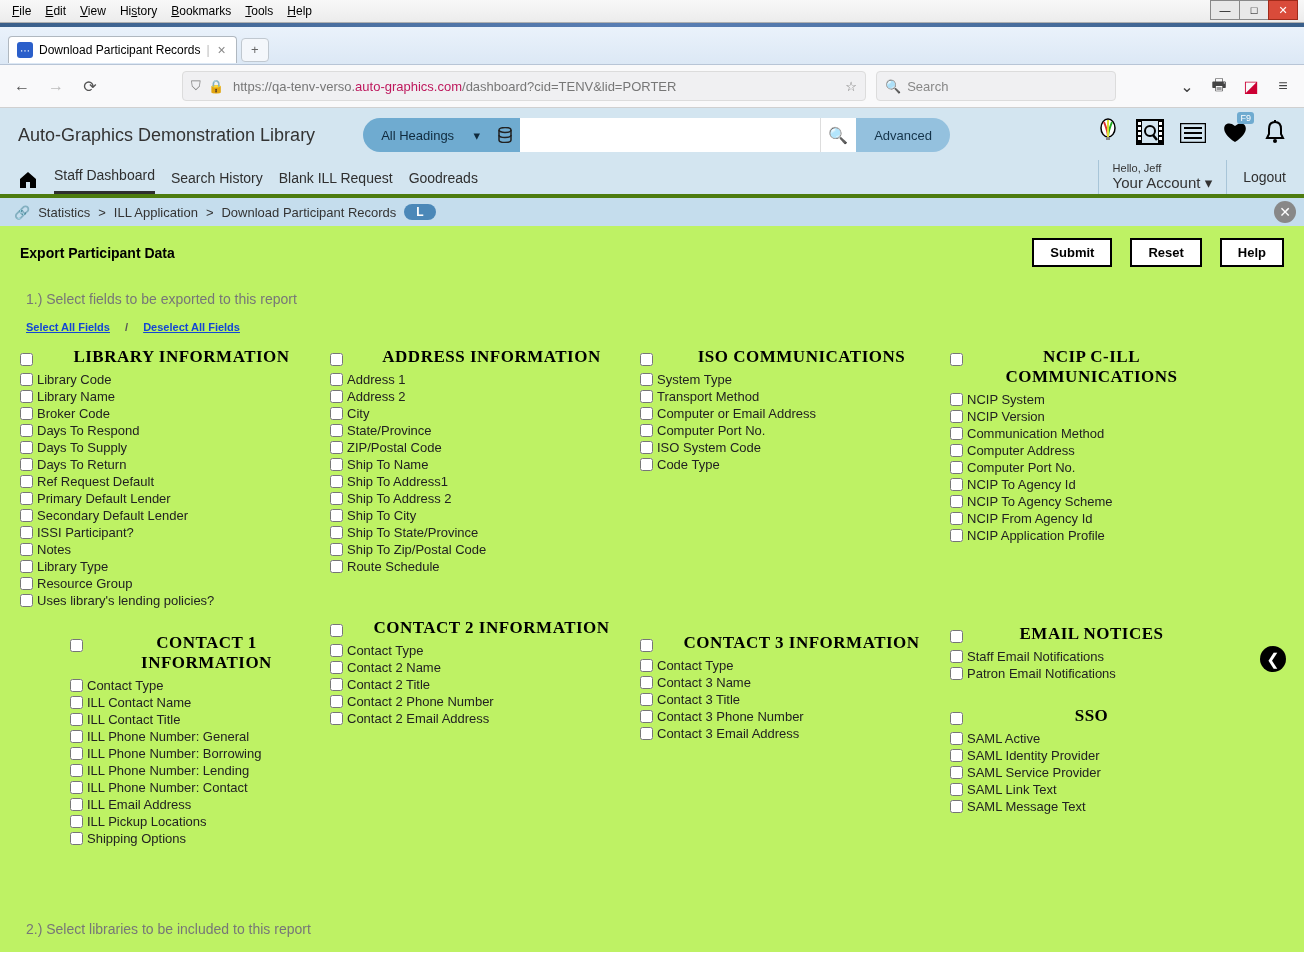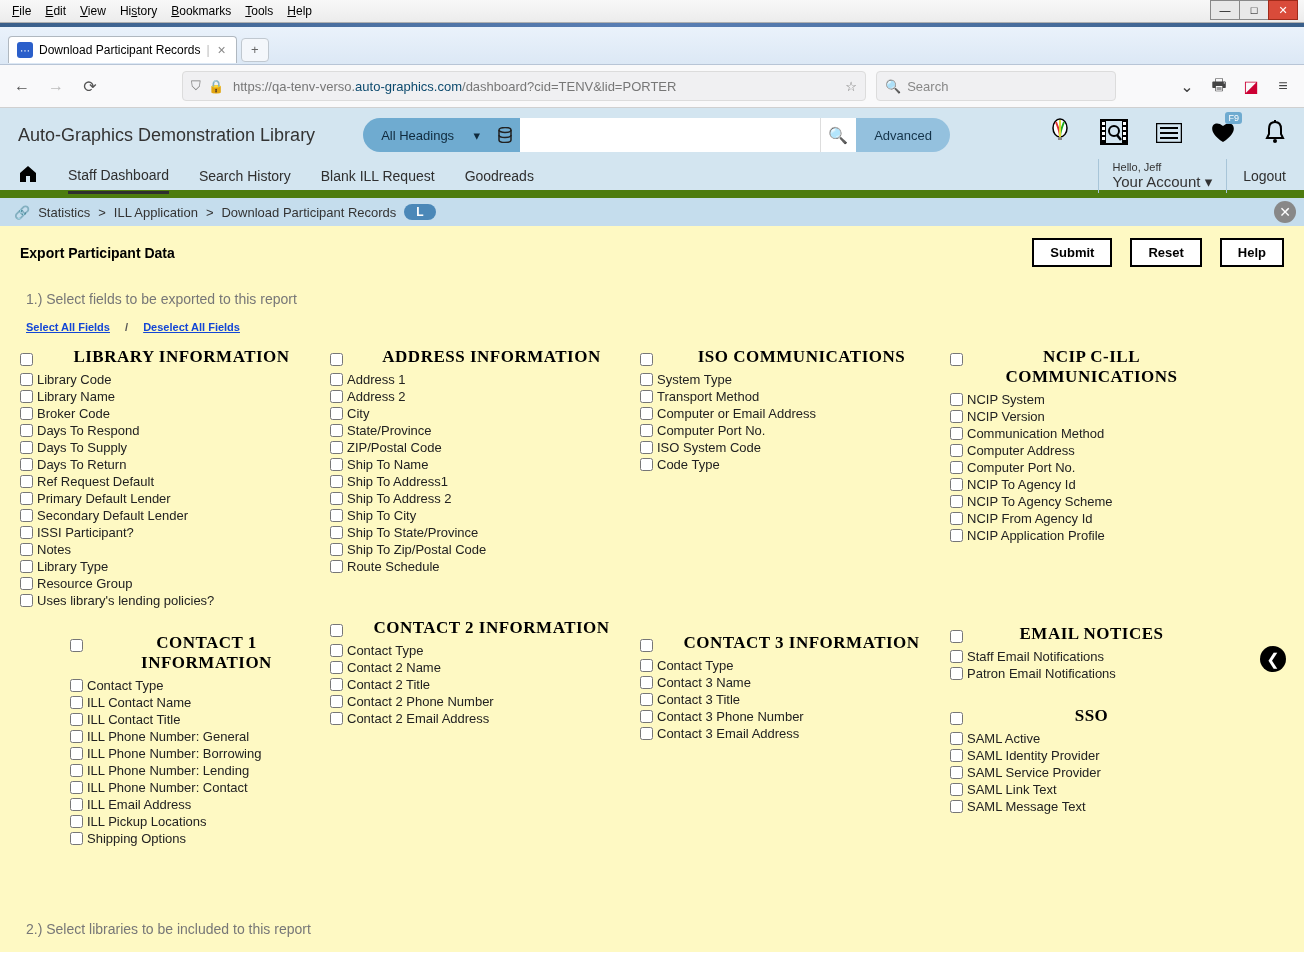--- a/index.html
+++ b/index.html
@@ -18,49 +18,49 @@
 .tabs-row { background: linear-gradient(#eaf2fb, #dce8f5); padding: 8px 8px 0 8px; display:flex; align-items:center; border-bottom:1px solid #b8c5d6; height:38px; }
 .tab { background: #fff; border: 1px solid #b0b8c0; border-bottom:none; border-radius: 4px 4px 0 0; padding: 5px 8px; display:flex; align-items:center; gap:6px; font-size:12px; margin-right:4px;}
 .tab-icon { width:16px; height:16px; background:#2b5fca; border-radius:3px; display:flex; align-items:center; justify-content:center; color:#fff; font-size:10px;}
 .tab-close { color:#888; font-size:14px; cursor:pointer; padding:0 2px;}
 .new-tab { width:28px; height:24px; border:1px solid #c0c8d0; border-radius:4px; display:flex; align-items:center; justify-content:center; color:#666; background:#f4f7fb; }
 
 .urlbar-row { background:#f9f9fa; padding:6px 10px; display:flex; align-items:center; gap:10px; border-bottom:1px solid #d0d0d0; }
 .nav-btn { width:24px; height:24px; display:flex; align-items:center; justify-content:center; color:#555; font-size:16px; }
 .url-box { flex:1; background:#f0f0f2; border:1px solid #dcdcdc; border-radius:4px; height:30px; display:flex; align-items:center; padding:0 8px; gap:8px; color:#777; font-size:13px;}
 .url-text { flex:1; white-space:nowrap; overflow:hidden; }
-.url-text .dark { color:#0c4a6e;text-align:right; }
+.url-text .dark { color:#be185d;text-align:right; }
 .search-box { width:240px; background:#f0f0f2; border:1px solid #dcdcdc; border-radius:4px; height:30px; display:flex; align-items:center; padding:0 8px; gap:6px; color:#888;}
 .toolbar-icon { width:22px; height:22px; display:flex; align-items:center; justify-content:center; color:#444; font-size:16px;}
 
 .app-header { background:#d3e5f0; padding:10px 18px; display:flex; align-items:center; gap:18px; }
 .library-title { font-size:18px; color:#333; }
 .search-select { background:#6fabd0; color:#0f2a3d; border-radius:18px 0 0 18px; padding:6px 40px 6px 18px; font-size:13px; position:relative; height:34px; display:flex; align-items:center;}
 .search-select::after { content:'▾'; position:absolute; right:14px; }
 .db-icon { margin-left:-4px; color:#333; height:34px; display:flex; align-items:center; padding:0 8px; background:#6fabd0;}
 .search-input-main { background:#fff; border:none; height:34px; width:300px; padding:0 10px; }
 .search-btn-main { background:#fff; height:34px; width:36px; display:flex; align-items:center; justify-content:center; color:#5a9bc7; font-size:16px; border-left:1px solid #ddd;}
 .advanced-btn { background:#94c1de; border-radius:0 18px 18px 0; height:34px; padding:0 18px; display:flex; align-items:center; color:#14344a; font-size:13px;}
-.header-icons { margin-left:auto; display:flex; gap:28px; align-items:center;justify-content:flex-end;}
+.header-icons { margin-left:auto; display:flex; gap:16px; align-items:center;justify-content:flex-end;}
 .hdr-icon { font-size:24px; color:#222; position:relative;}
 .badge-f9 { position:absolute; top:-8px; right:-6px; background:#6fabd0; color:#fff; font-size:9px; padding:1px 3px; border-radius:3px;}
 
-.nav-bar { background:#d3e5f0; padding:0 18px; display:flex; align-items:center; gap:30px; border-bottom:8px solid #4d7c0f; height:36px; font-size:14px;}
+.nav-bar { background:#d3e5f0; padding:0 18px; display:flex; align-items:flex-end; gap:16px; border-bottom:4px solid #4d7c0f; height:36px; font-size:14px;}
 .nav-bar a { color:#2f2f2f; text-decoration:none; padding:8px 0;}
 .nav-bar a.active { border-bottom:3px solid #2f2f2f; }
 .home-icon-nav { font-size:18px; color:#222;}
 .account-block { margin-left:auto; display:flex; align-items:center; gap:16px; }
 .hello-block { font-size:11px; color:#333; border-left:1px solid #a8c5d8; border-right:1px solid #a8c5d8; padding:2px 14px;}
 .your-account { font-size:15px; }
 
 .breadcrumb-row { background:#c5dded; padding:6px 14px; display:flex; align-items:center; gap:8px; font-size:13px; color:#333; position:relative;}
 .bc-pill { background:#4b88b8; color:#fff; border-radius:10px; padding:1px 12px; font-size:12px; font-weight:bold;}
 .close-panel { position:absolute; right:8px; width:22px; height:22px; background:#888; border-radius:50%; color:#fff; display:flex; align-items:center; justify-content:center; font-size:14px;}
 
-.content-wrap { position:relative; height:calc(954px - 228px); overflow-y:scroll; background:#fef9c3; }
+.content-wrap { position:relative; height:calc(954px - 228px); overflow-y:scroll; background:#bef264; }
 .page-actions-row { display:flex; align-items:center; padding:12px 20px 4px 20px; gap:10px;}
 .page-title { font-weight:bold; font-size:14px; }
 .action-btn { margin-left:8px; border:2px solid #000; background:#fff; padding:5px 16px; font-size:13px; font-weight:bold; cursor:pointer;}
 .page-actions-row .spacer { flex:1; }
 
 .step-label { color:#777; font-size:14px; padding:20px 26px 8px 26px; }
 .select-links { padding:6px 26px; font-size:11px;}
 .select-links a { color:#1346d6; text-decoration:underline; font-weight:600;}
 .select-links .sep { margin:0 12px; color:#555; font-weight:600;}
 

